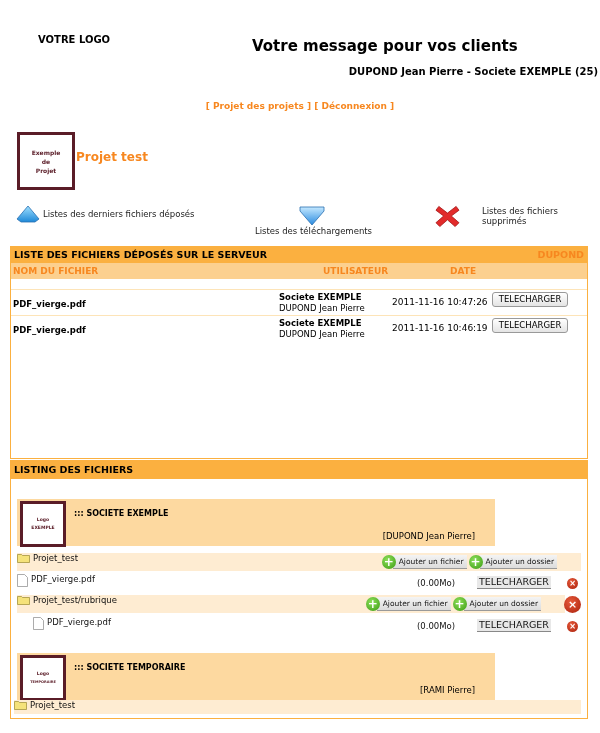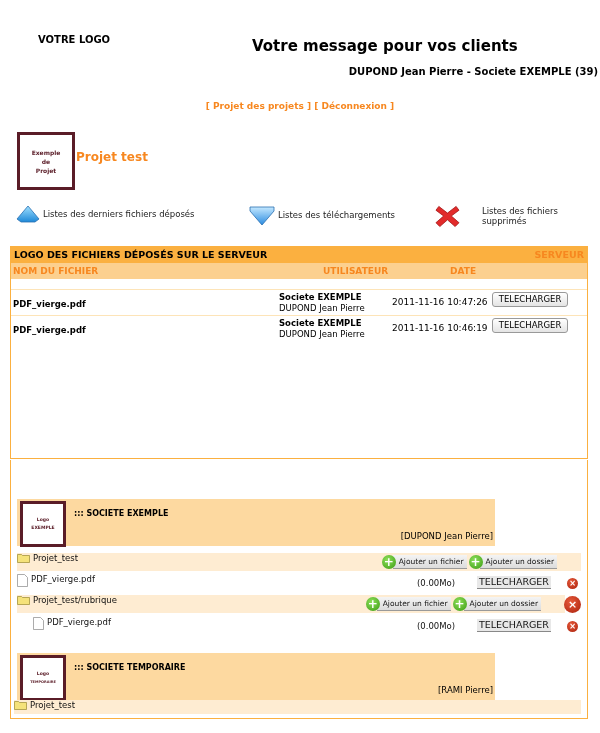--- a/index.html
+++ b/index.html
@@ -8,60 +8,60 @@
   #logo-text{left:38px;top:34px;font-size:10px;font-weight:bold;}
   #main-message{left:252px;top:37px;font-size:15px;font-weight:bold;}
   #user-line{right:2px;top:66px;font-size:10px;font-weight:bold;}
   #nav{left:0;width:600px;top:101px;text-align:center;font-size:9px;font-weight:bold;color:#f7871f;}
   #nav a{color:#f7871f;text-decoration:none;cursor:pointer;}
   #project-thumb{left:17px;top:132px;width:52px;height:52px;border:3px solid #5a1c27;background:#fff;display:flex;align-items:center;justify-content:center;text-align:center;font-size:6px;font-weight:bold;color:#5a1c27;line-height:9px;}
   #project-title{left:76px;top:150px;font-size:12px;font-weight:bold;color:#f7871f;}
   .legend{top:204px;display:flex;align-items:center;font-size:8.5px;color:#222;}
   .legend svg{margin-right:3px;}
   #legend-uploads{left:16px;}
-  #legend-downloads{left:249px;}
+  #legend-downloads{left:255px;flex-direction:column;}
   #legend-deleted{left:435px;gap:19px;}
   
   #panel1{left:10px;top:246px;width:576px;height:212px;border:1px solid #fbb040;border-top:none;background:#fff;}
   .panel-head{height:17px;background:#fbb040;display:flex;align-items:center;justify-content:space-between;padding:0 3px;font-size:9.5px;font-weight:bold;}
   .panel-head .close{color:#f7871f;cursor:pointer;}
   .col-head{height:16px;background:#fcd08f;position:relative;font-size:9px;font-weight:bold;color:#f7871f;}
   .col-head span{position:absolute;top:3px;}
   .file-row{position:relative;height:25px;border-top:1px solid #fde4b8;font-size:8.5px;}
   .file-row .fname{position:absolute;left:2px;top:9px;font-weight:bold;}
   .file-row .fuser{position:absolute;left:268px;top:2px;line-height:11px;}
   .file-row .fuser b{display:block;font-size:8.5px;}
   .file-row .fdate{position:absolute;left:381px;top:7px;font-size:9px;}
   .file-row .btn-dl{position:absolute;left:481px;top:2px;width:74px;height:13px;border:1px solid #999;border-radius:3px;background:linear-gradient(#fff,#e4e4e4);font-size:8.5px;text-align:center;line-height:13px;cursor:pointer;}
   
   #panel2{left:10px;top:460px;width:576px;height:258px;border:1px solid #fbb040;border-top:none;background:#fff;}
   .co-block{position:absolute;left:6px;width:478px;height:47px;background:#fdd9a0;}
   .co-thumb{position:absolute;left:3px;top:2px;width:40px;height:40px;border:3px solid #5a1c27;background:#fff;display:flex;flex-direction:column;align-items:center;justify-content:center;font-size:4.5px;font-weight:bold;color:#5a1c27;line-height:8px;}
   .co-name{position:absolute;left:57px;top:10px;font-size:8px;font-weight:bold;}
-  .co-user{position:absolute;right:2px;top:32px;font-size:8.5px;}
+  .co-user{position:absolute;right:20px;top:32px;font-size:8.5px;}
   .tree-row{position:absolute;left:6px;width:564px;height:18px;font-size:8.5px;color:#111;display:flex;}
   .tree-row.folder{background:#feecd2;}
   .tree-row.file{background:#fff;}
   .tree-row .lbl{margin-left:3px;}
   .add-btns{position:absolute;right:24px;top:0;display:flex;align-items:center;height:18px;}
   .add-btn{display:flex;align-items:center;margin-left:2px;cursor:pointer;}
   .add-btn .plus{width:14px;height:14px;border-radius:50%;background:radial-gradient(circle at 40% 35%,#8ee05a,#3a9a12);color:#fff;font-size:12px;font-weight:bold;line-height:14px;text-align:center;z-index:1;}
   .add-btn .txt{background:linear-gradient(#f4f4f4,#dcdcdc);border-bottom:1px solid #999;padding:1px 3px 1px 6px;margin-left:-3px;font-size:7.5px;height:11px;line-height:11px;}
   .size{position:absolute;left:400px;top:4px;}
   .dl-link{position:absolute;left:460px;top:2px;background:#e8e8e8;border-bottom:1px solid #888;padding:0 2px;font-size:9.5px;cursor:pointer;line-height:12px;}
   .del{position:absolute;border-radius:50%;background:radial-gradient(circle at 40% 35%,#e85a3a,#a8200c);color:#fff;font-weight:bold;text-align:center;cursor:pointer;}
   .del.small{width:11px;height:11px;font-size:8px;line-height:11px;left:550px;top:4px;}
   .del.big{width:17px;height:17px;font-size:11px;line-height:17px;left:547px;top:1px;}
 </style>
 </head>
 <body>
 
 <div class="abs" id="logo-text">VOTRE LOGO</div>
 <div class="abs" id="main-message">Votre message pour vos clients</div>
-<div class="abs" id="user-line">DUPOND Jean Pierre - Societe EXEMPLE (39)</div>
+<div class="abs" id="user-line">DUPOND Jean Pierre - Societe EXEMPLE (25)</div>
 
 <div class="abs" id="nav">
   <a>[ Projet des projets ]</a>
   <a>[ Déconnexion ]</a>
 </div>
 
 <div class="abs" id="project-thumb">
   <div>
     <div>Exemple</div>
     <div>de</div>
@@ -96,22 +96,22 @@
 </div>
 <div class="abs legend" id="legend-deleted">
   <svg width="26" height="24" viewBox="0 0 26 24">
     <path d="M4,2 L13,9 L22,2 L25,6 L17,12 L25,19 L21,23 L13,16 L5,23 L1,19 L9,12 L1,6 Z" fill="#e22b2b" stroke="#a01010" stroke-width="0.8"></path>
   </svg>
   <span>Listes des fichiers supprimés</span>
 </div>
 
 <div class="abs" id="panel1">
   <div class="panel-head">
-    <span>LOGO DES FICHIERS DÉPOSÉS SUR LE SERVEUR</span>
-    <span class="close">SERVEUR</span>
+    <span>LISTE DES FICHIERS DÉPOSÉS SUR LE SERVEUR</span>
+    <span class="close">DUPOND</span>
   </div>
   <div class="col-head">
     <span style="left:2px">NOM DU FICHIER</span>
     <span style="left:312px">UTILISATEUR</span>
     <span style="left:439px">DATE</span>
   </div>
   <div style="height:10px"></div>
   <div class="file-row">
     <span class="fname">PDF_vierge.pdf</span>
     <span class="fuser"><b>Societe EXEMPLE</b><span>DUPOND Jean Pierre</span></span>
@@ -120,20 +120,23 @@
   </div>
   <div class="file-row">
     <span class="fname">PDF_vierge.pdf</span>
     <span class="fuser"><b>Societe EXEMPLE</b><span>DUPOND Jean Pierre</span></span>
     <span class="fdate">2011-11-16 10:46:19</span>
     <span class="btn-dl">TELECHARGER</span>
   </div>
 </div>
 
 <div class="abs" id="panel2">
+  <div class="panel-head" style="height:19px">
+    <span>LISTING DES FICHIERS</span>
+  </div>
 
   <div class="co-block" style="top:39px">
     <div class="co-thumb">
       <span>Logo</span>
       <span>EXEMPLE</span>
     </div>
     <span class="co-name">::: SOCIETE EXEMPLE</span>
     <span class="co-user">[DUPOND Jean Pierre]</span>
   </div>
 

